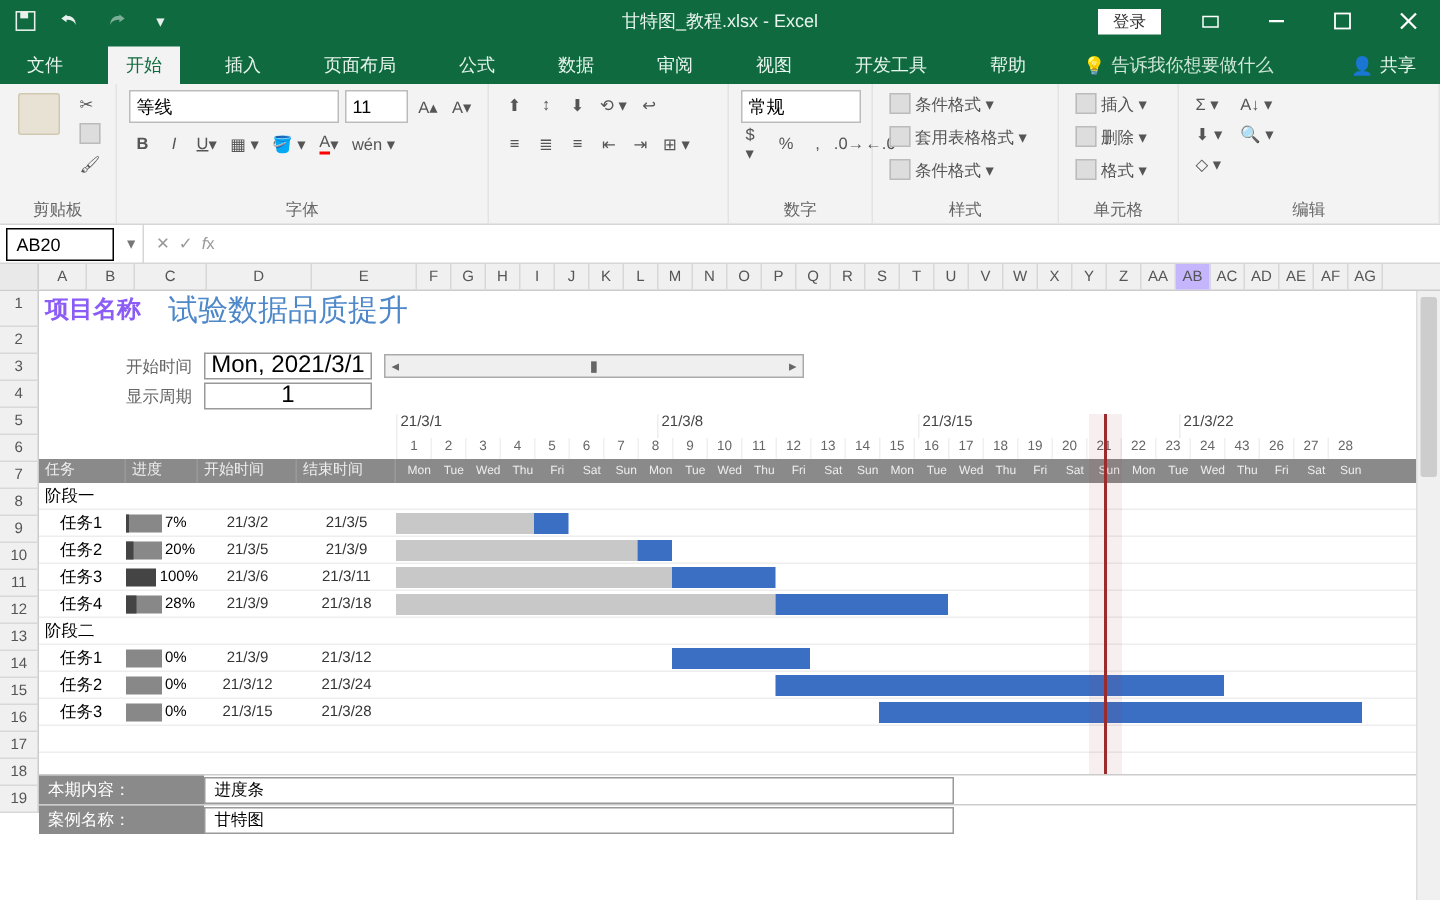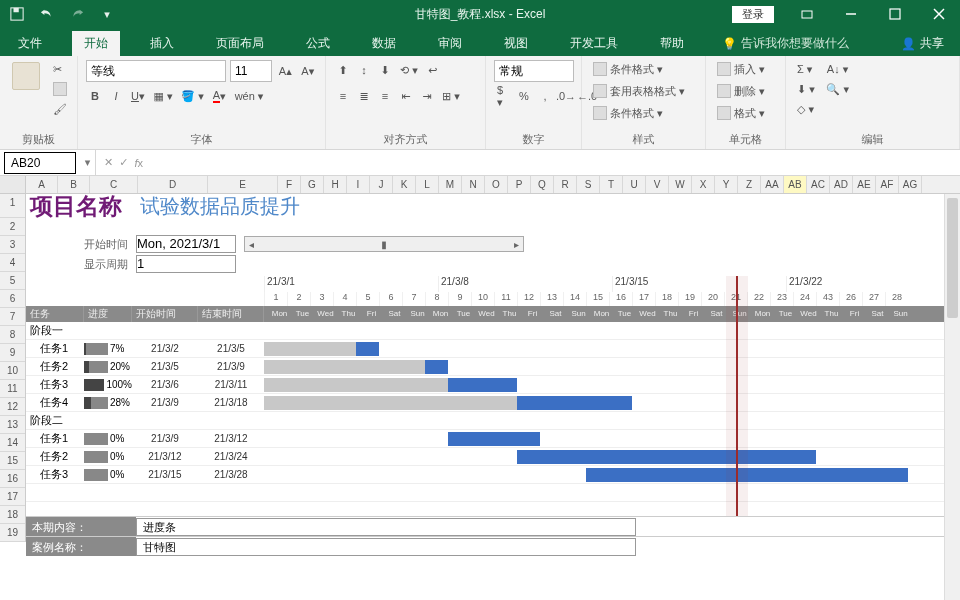--- a/index.html
+++ b/index.html
@@ -41,39 +41,39 @@
 .formula-area{height:26px;border-bottom:1px solid #d6d6d6;display:flex;align-items:center;background:#fff}
 .namebox{width:72px;height:22px;border:1px solid #000000;margin:0 4px;padding:0 6px;font-size:12px;display:flex;align-items:center}
 .namebox-dd{width:16px;display:flex;align-items:center;justify-content:center;color:#777;border-right:1px solid #d6d6d6;height:26px}
 .fx-btns{display:flex;gap:6px;padding:0 8px;color:#999;align-items:center}
 .fx-bar{flex:1;height:22px;border:none;padding:0 6px}
 
 
 .colhdr-row{height:18px;background:#f0f0f0;border-bottom:1px solid #ccc;display:flex}
 .corner{width:26px;border-right:1px solid #ccc;background:#e9e9e9}
 .colhdr{border-right:1px solid #d8d8d8;text-align:center;font-size:10px;color:#555;line-height:18px}
-.colhdr.sel{background:#fef9c3}
+.colhdr.sel{background:#c4b5fd}
 
 
 .sheet{position:relative;background:#fff;height:calc(600px - 28px - 28px - 94px - 26px - 18px);overflow:hidden}
 .rowhdr-col{position:absolute;left:0;top:0;width:26px;background:#f0f0f0;border-right:1px solid #ccc}
 .rowhdr{height:18px;border-bottom:1px solid #d8d8d8;text-align:center;font-size:10px;color:#555;line-height:18px}
 .rowhdr.tall{height:24px}
 .content{position:absolute;left:26px;top:0;right:0}
 
 
 .proj-row{height:24px;display:flex;align-items:center;padding-left:4px;gap:18px}
-.proj-label{font-size:23px;font-weight:bold;color:#701a75}
+.proj-label{font-size:16px;font-weight:bold;color:#8b5cf6}
 .proj-name{font-size:20px;color:#4f88c9}
 
 
 .input-area{padding:2px 0}
 .input-row{height:20px;display:flex;align-items:center}
 .inp-label{width:110px;text-align:right;padding-right:8px;font-size:11px;color:#666}
-.inp-box{width:100px;height:18px;border:1px solid #999;background:#fff;text-align:left;font-size:13px;line-height:16px}
+.inp-box{width:112px;height:18px;border:1px solid #999;background:#fff;text-align:center;font-size:16px;line-height:16px}
 .scroll-ctrl{margin-left:8px;width:280px;height:16px;border:1px solid #aaa;background:#efefef;display:flex;align-items:center;justify-content:space-between;padding:0 4px;font-size:10px;color:#666}
 .tl-date-row{height:16px;display:flex;font-size:10px;color:#444}
 .tl-date{flex:1;border-left:1px solid #eee;padding-left:2px}
 .tl-num-row{height:14px;display:flex;font-size:9px;color:#666}
 .tl-num{width:23px;text-align:center;border-left:1px solid #f0f0f0}
 .tl-day-row{height:14px;display:flex;font-size:8px;background:#8a8a8a;color:#eee}
 .tl-day{width:23px;text-align:center;overflow:hidden}
 
 
 .task-hdr{height:16px;background:#8a8a8a;display:flex;color:#eee;font-size:10px}
@@ -231,21 +231,20 @@
       </div>
       <div class="btn-row">
         <div class="rb-btn">≡</div>
         <div class="rb-btn">≣</div>
         <div class="rb-btn">≡</div>
         <div class="rb-btn">⇤</div>
         <div class="rb-btn">⇥</div>
         <div class="rb-btn">⊞ ▾</div>
       </div>
     </div>
-    <div class="group-label">对齐方式</div>
   </div>
 
   <div class="group" style="width:96px">
     <div style="flex:1">
       <div class="font-row">
           <input class="font-select" style="width: 80px; font-family: Liberation Mono, monospace;" value="常规">
         </div>
       <div class="btn-row">
         <div class="rb-btn">$ ▾</div>
         <div class="rb-btn">%</div>

